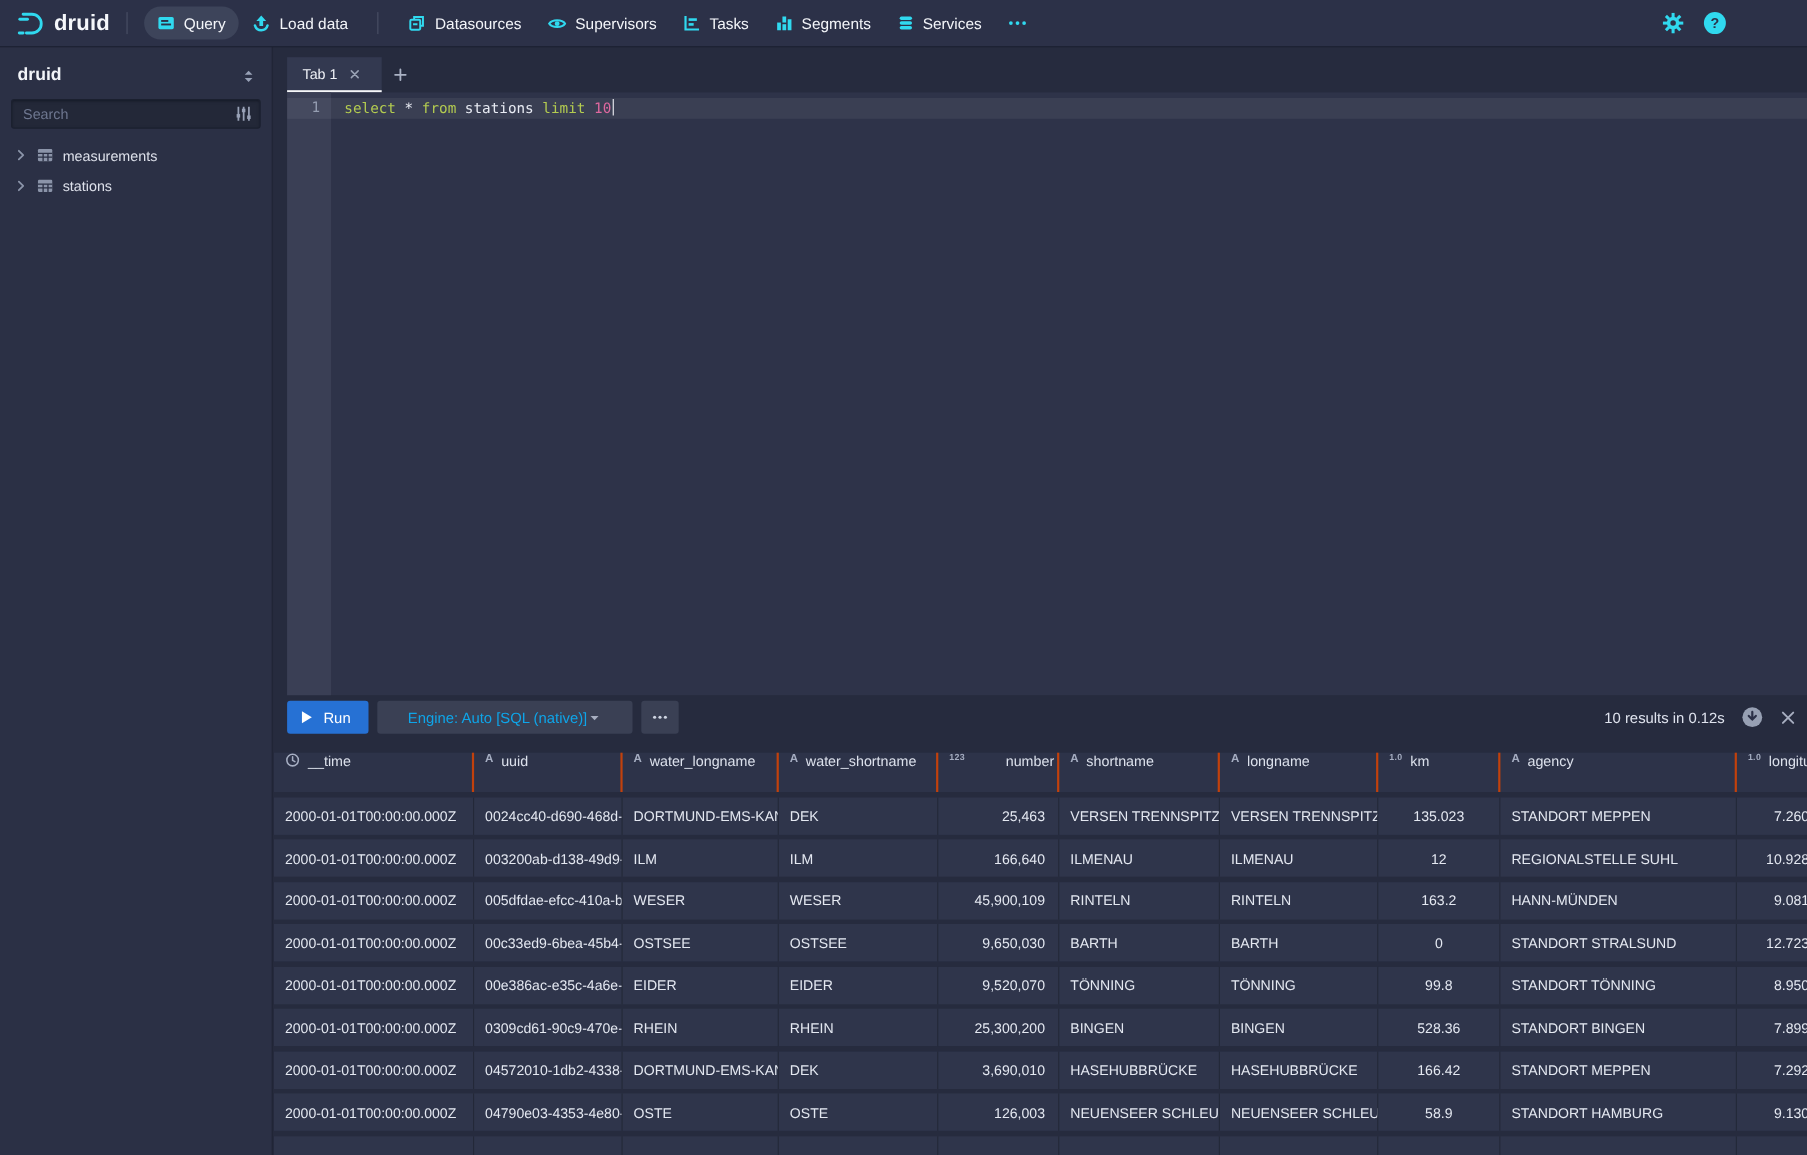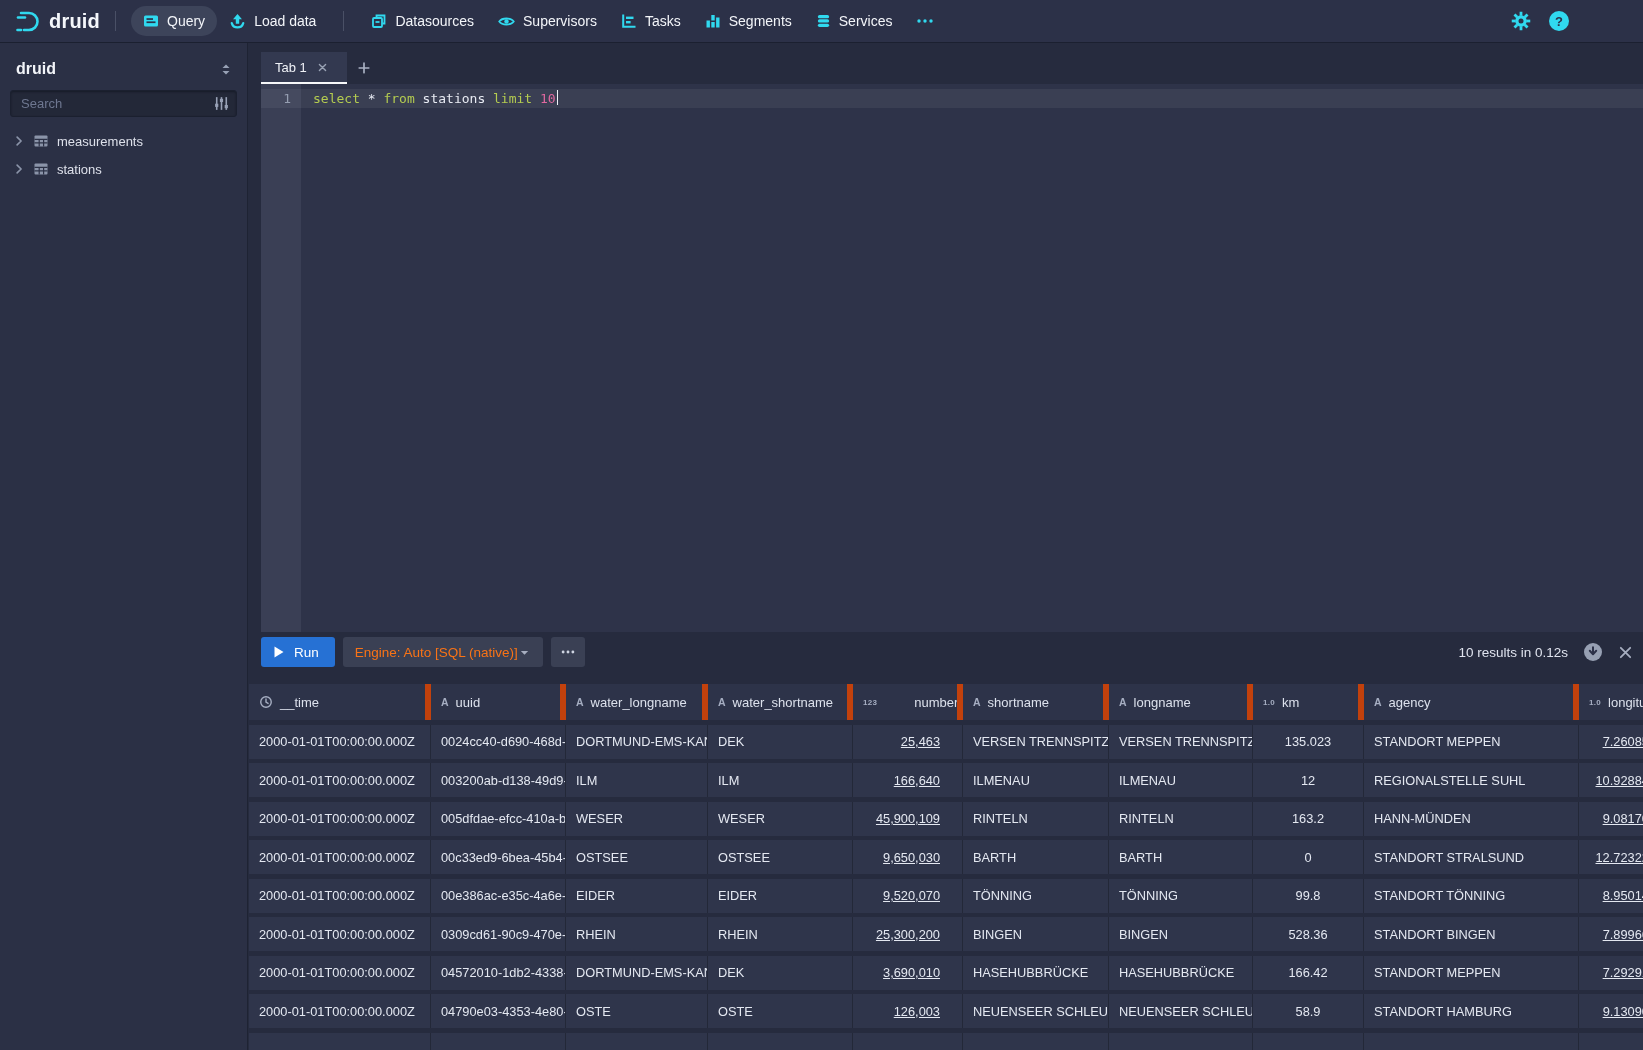--- a/index.html
+++ b/index.html
@@ -76,38 +76,38 @@
   .tok-num { color:#df689f; }
   .caret { display:inline-block; width:1.5px; height:15px; background:#f0f2f7;
     vertical-align:-2px; margin-left:1px; }
 
   
   #runbar { position:absolute; top:595px; left:12px; right:10px; height:30px;
     display:flex; align-items:center; gap:8px;justify-content:space-between; }
   .btn { display:flex; align-items:center; height:30px; border-radius:3px;
     font-size:13.5px; cursor:pointer; white-space:nowrap; }
   .btn-run { background:#2671d4; color:#ffffff; padding:0 16px 0 12px; gap:9px; font-weight:400; }
-  .btn-engine { background:#3a4054; color:#f97316; padding:0 12px; }
+  .btn-engine { background:#3a4054; color:#0ea5e9; padding:0 28px; }
   .btn-more { background:#3a4054; width:34px; justify-content:center; }
   #run-right { margin-left:auto; display:flex; align-items:center; gap:15px; }
   .results-summary { font-size:13.5px; color:#dfe3ee; }
   .icon-btn { cursor:pointer; display:flex; align-items:center; }
 
   
   #results { position:absolute; top:642px; left:0; right:0; bottom:0; overflow:hidden; }
   .t-header { display:flex; height:36px; background:#2d3349; width:1430px; }
-  .h-cell { display:flex; align-items:center; gap:7px; padding:0 10px;
-    border-right:6px solid #c2410c; font-size:13px; color:#dce1ec; cursor:pointer; overflow:hidden; white-space:nowrap; }
+  .h-cell { display:flex; gap:7px; padding:0 10px;
+    border-right:2px solid #c2410c; font-size:13px; color:#dce1ec; cursor:pointer; overflow:hidden; white-space:nowrap; }
   .ticon { color:#a6aec2; font-weight:700; font-size:10.5px; flex:none; }
   .ticon.small { font-size:8px; letter-spacing:.3px; }
   .t-row { display:flex; height:34px; margin-top:4.5px; background:#2f354b; width:1430px; }
   .t-cell { display:flex; align-items:center; padding:0 10px;
     border-right:1px solid #232838; font-size:12.8px; color:#e4e8f1;
     overflow:hidden; white-space:nowrap; cursor:pointer; }
-  .al-r { justify-content:flex-end; padding-right:22px;text-decoration:underline; }
+  .al-r { justify-content:flex-end; padding-right:12px; }
   .al-c { justify-content:center; }
 </style>
 </head>
 <body>
 
 <div id="topbar">
   <div class="logo">
     <span>
       <svg width="27" height="27" viewBox="0 0 27 27">
         <path d="M7 5 h8 a8.5 8.5 0 0 1 0 17 h-5" fill="none" stroke="#30d9ef" stroke-width="2.6" stroke-linecap="round"></path>

